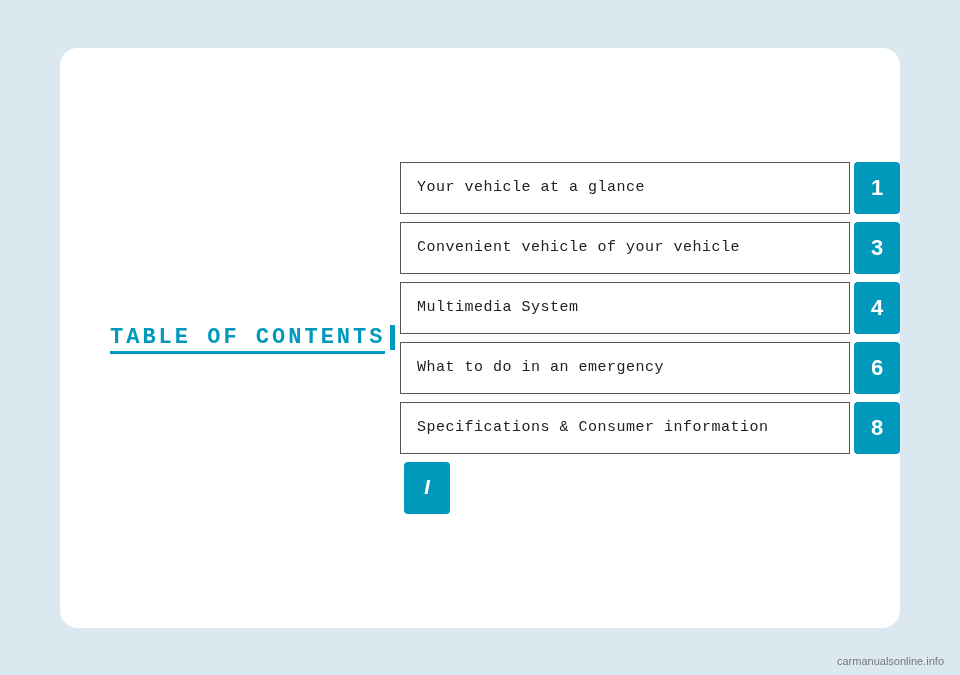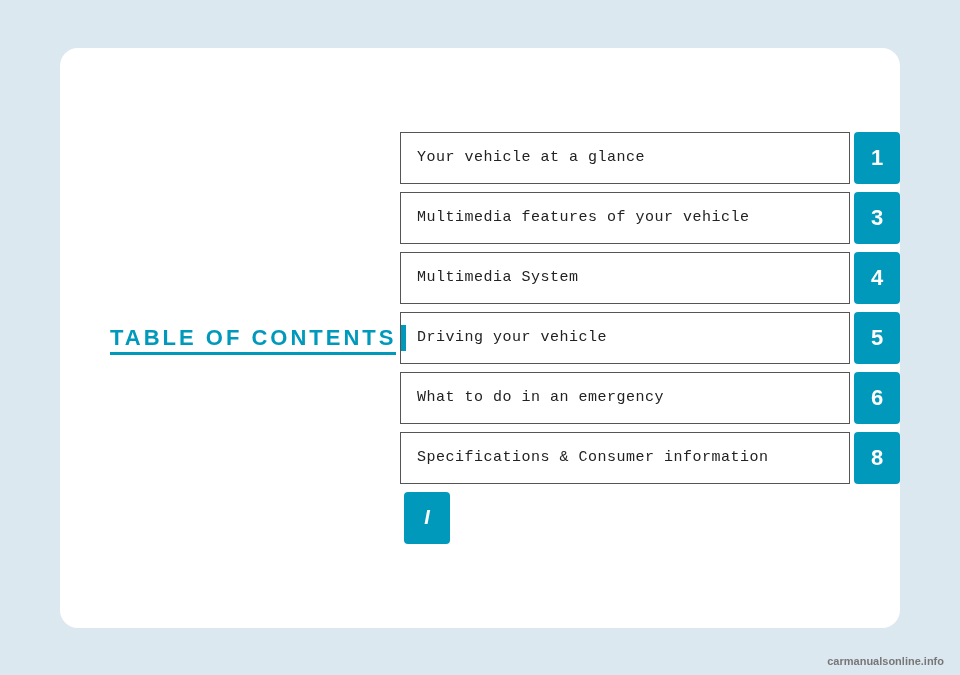--- a/index.html
+++ b/index.html
@@ -45,21 +45,21 @@
       position: relative;
       display: inline-block;
     }
 
     .toc-title {
       font-size: 22px;
       font-weight: 900;
       letter-spacing: 3px;
       color: #0099bb;
       text-transform: uppercase;
-      font-family: Liberation Sans, sans-serif;
+      font-family: Liberation Mono, monospace;
     }
 
     .toc-underline {
       position: absolute;
       bottom: -4px;
       left: 0;
       width: 100%;
       height: 3px;
       background: #0099bb;
     }
@@ -122,21 +122,20 @@
       font-style: italic;
     }
 
     .watermark {
       position: absolute;
       bottom: 8px;
       right: 16px;
       font-size: 11px;
       color: #777;
       font-family: Arial, sans-serif;
-      font-weight: bold;
     }
   </style>
 </head>
 <body>
 
 <div class="page-container">
   <div class="white-card">
     <div class="left-panel">
       <div class="toc-title-wrapper">
         <div class="toc-title">TABLE OF CONTENTS</div>
@@ -144,30 +143,26 @@
         <div class="toc-bar"></div>
       </div>
     </div>
 
     <div class="right-panel" id="toc-list">
     <div class="toc-row">
           <div class="toc-item-box">Your vehicle at a glance</div>
           <div class="toc-number-box">1</div>
         </div>
         <div class="toc-row">
-          <div class="toc-item-box">Multimedia features of your vehicle</div>
+          <div class="toc-item-box">Convenient vehicle of your vehicle</div>
           <div class="toc-number-box">3</div>
         </div>
         <div class="toc-row">
           <div class="toc-item-box">Multimedia System</div>
           <div class="toc-number-box">4</div>
-        </div>
-        <div class="toc-row">
-          <div class="toc-item-box">Driving your vehicle</div>
-          <div class="toc-number-box">5</div>
         </div>
         <div class="toc-row">
           <div class="toc-item-box">What to do in an emergency</div>
           <div class="toc-number-box">6</div>
         </div>
         <div class="toc-row">
           <div class="toc-item-box">Specifications &amp; Consumer information</div>
           <div class="toc-number-box">8</div>
         </div>
         <div class="toc-row">

